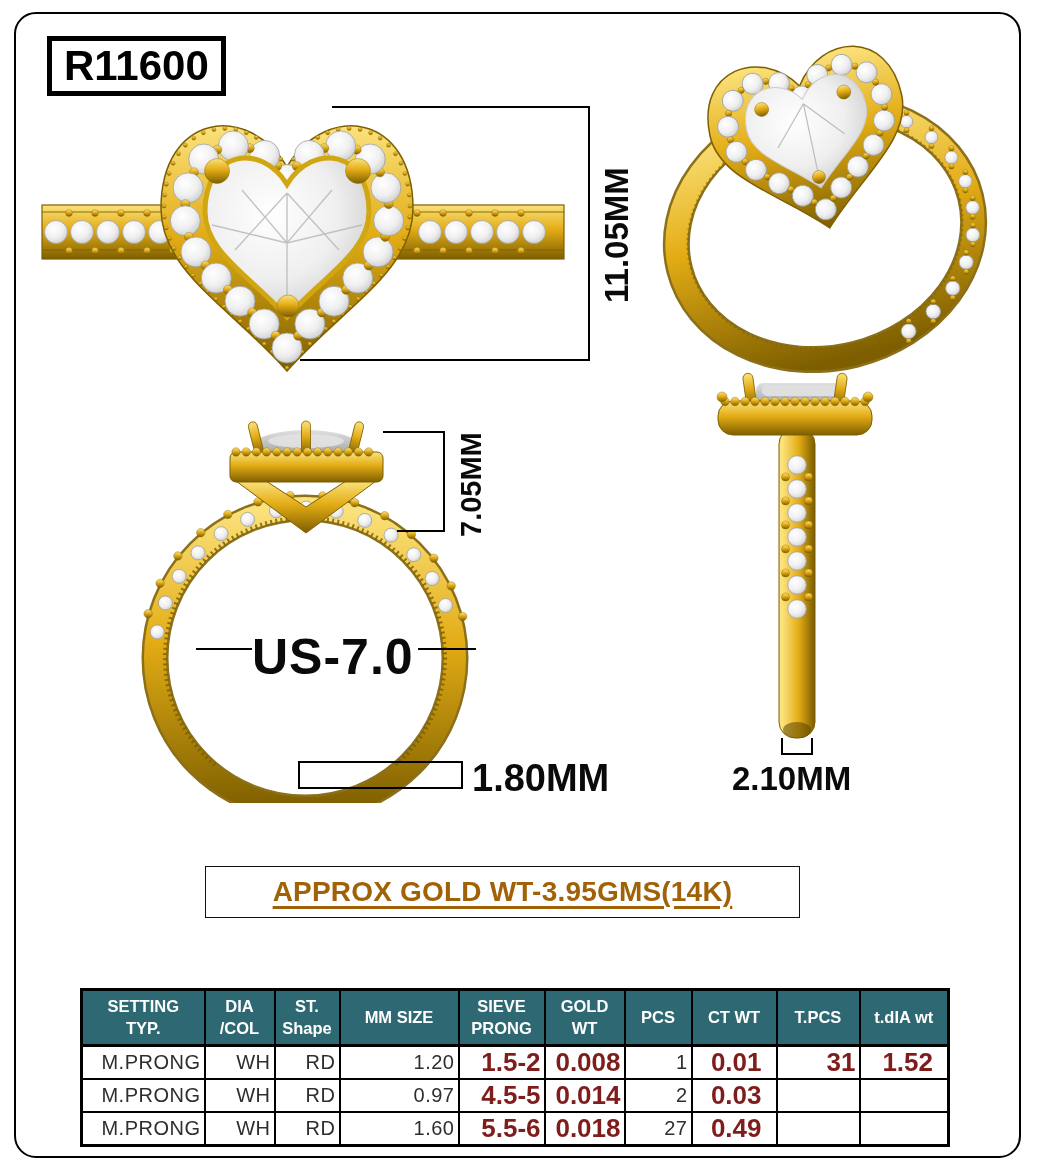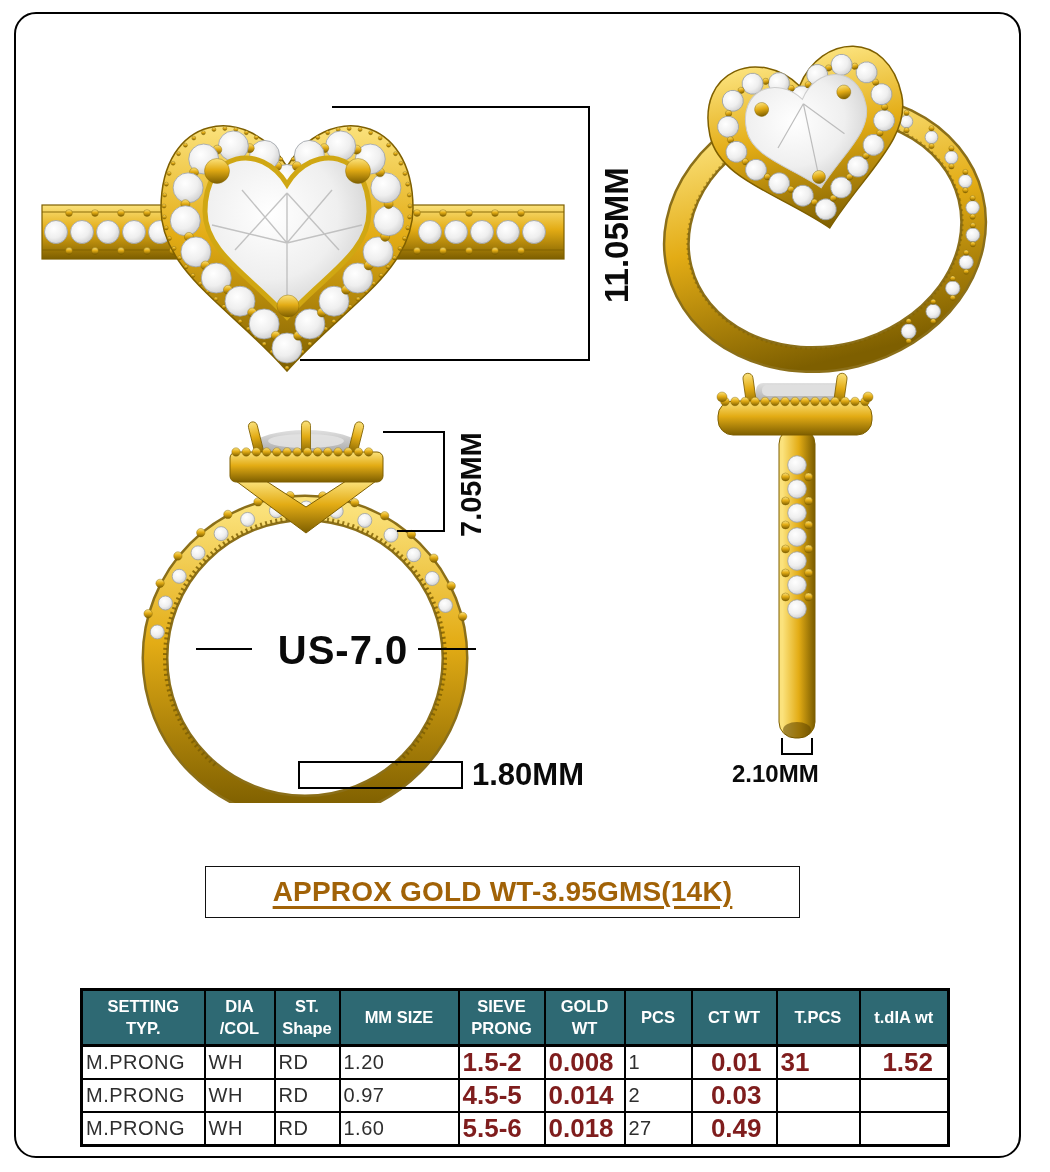--- a/index.html
+++ b/index.html
@@ -22,34 +22,37 @@
   .gold-box{position:absolute;left:205px;top:866px;width:595px;height:52px;border:1.5px solid #111;
     display:flex;align-items:center;justify-content:center}
   .gold-box span{font-size:28px;font-weight:700;color:#a16207;text-decoration:underline;
     text-decoration-thickness:3px;text-underline-offset:5px;letter-spacing:0.2px}
   .tablewrap{position:absolute;left:80px;top:988px;z-index:5}
   table{table-layout:fixed;width:867px;border-collapse:collapse;border:3px solid #000;background:#fff}
   thead th{background:var(--table_header_bg);color:var(--table_header_text);border:2px solid #000;
     border-bottom:3px solid #000;font-size:16.5px;font-weight:700;padding:4px 0;line-height:1.35;height:53px;vertical-align:middle}
   thead th span{display:block}
   thead th span:empty{display:none}
-  tbody td{border:2px solid #000;height:27px;text-align:left;vertical-align:middle;
+  tbody td{border:2px solid #000;height:27px;text-align:right;vertical-align:middle;
     font-size:20px;padding:0 3px;position:relative}
   td.lite{font-weight:400;color:#2e2e2e;letter-spacing:0.5px}
   td.b{font-weight:700;font-size:26px;color:#7f1d1d}
   td.r{text-align:right;padding-right:14px}
   .err-tri{position:absolute;left:0;top:0;width:0;height:0;
     border-top:8px solid var(--excel_error_green);border-right:8px solid transparent}
 </style>
 </head>
 <body>
 
 <div class="sheet">
   <div class="frame"></div>
 
+  <div class="model-plate">
+    <span>R11600</span>
+  </div>
 
   <svg width="0" height="0" style="position:absolute">
     <defs>
       <linearGradient id="gdG" x1="0" y1="0" x2="0" y2="1">
         <stop offset="0%" style="stop-color:var(--gold_light,#FBE27C)"></stop>
         <stop offset="45%" style="stop-color:var(--gold_mid,#E3AC15)"></stop>
         <stop offset="100%" style="stop-color:var(--gold_dark,#7E5F00)"></stop>
       </linearGradient>
       <linearGradient id="gdH" x1="0" y1="0" x2="1" y2="0">
         <stop offset="10%" style="stop-color:var(--gold_light,#FBE27C)"></stop>
@@ -424,27 +427,27 @@
   <div class="dline" style="left:300px;top:359px;width:290px;height:2px"></div>
   <div class="dim dim-vert" style="left:594px;top:112px;width:46px;height:246px;font-size:33px">11.05MM</div>
 
   <div class="dline" style="left:383px;top:431px;width:62px;height:2px"></div>
   <div class="dline" style="left:443px;top:431px;width:2px;height:101px"></div>
   <div class="dline" style="left:397px;top:530px;width:48px;height:2px"></div>
   <div class="dim dim-vert" style="left:450px;top:430px;width:42px;height:110px;font-size:29px">7.05MM</div>
 
   <div class="dline" style="left:196px;top:648px;width:56px;height:2px"></div>
   <div class="dline" style="left:418px;top:648px;width:58px;height:2px"></div>
-  <div class="dim" style="left:260px;top:628px;width:166px;height:44px;font-size:40px;letter-spacing:1px;text-align:center">US-7.0</div>
+  <div class="dim" style="left:252px;top:628px;width:166px;height:44px;font-size:50px;letter-spacing:1px;">US-7.0</div>
 
   <div class="bracket" style="left:298px;top:761px;width:165px;height:28px"></div>
-  <div class="dim" style="left:472px;top:757px;font-size:31px">1.80MM</div>
+  <div class="dim" style="left:472px;top:757px;font-size:38px">1.80MM</div>
 
   <div class="bracket open-top" style="left:781px;top:738px;width:32px;height:17px"></div>
-  <div class="dim" style="left:732px;top:760px;font-size:24px">2.10MM</div>
+  <div class="dim" style="left:732px;top:760px;font-size:33px">2.10MM</div>
 
   <div class="gold-box">
     <span>APPROX GOLD WT-3.95GMS(14K)</span>
   </div>
 
   <div class="tablewrap">
     <table>
       <colgroup>
         <col style="width:123px">
           <col style="width:70px">

